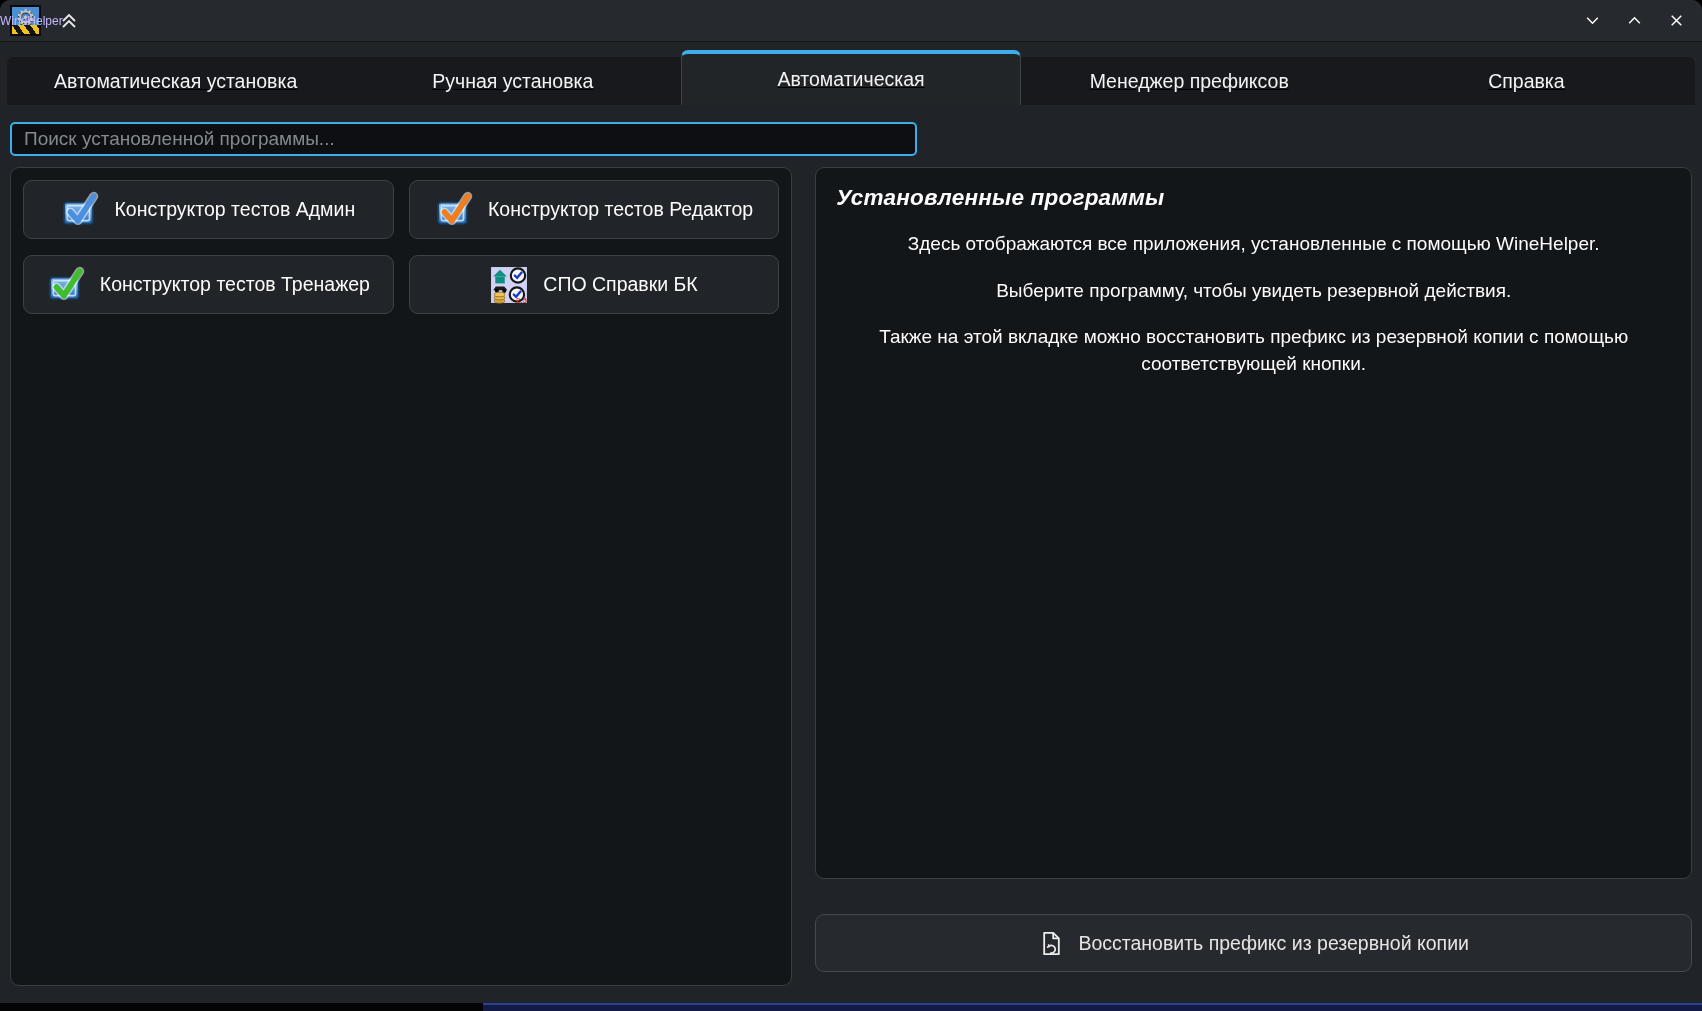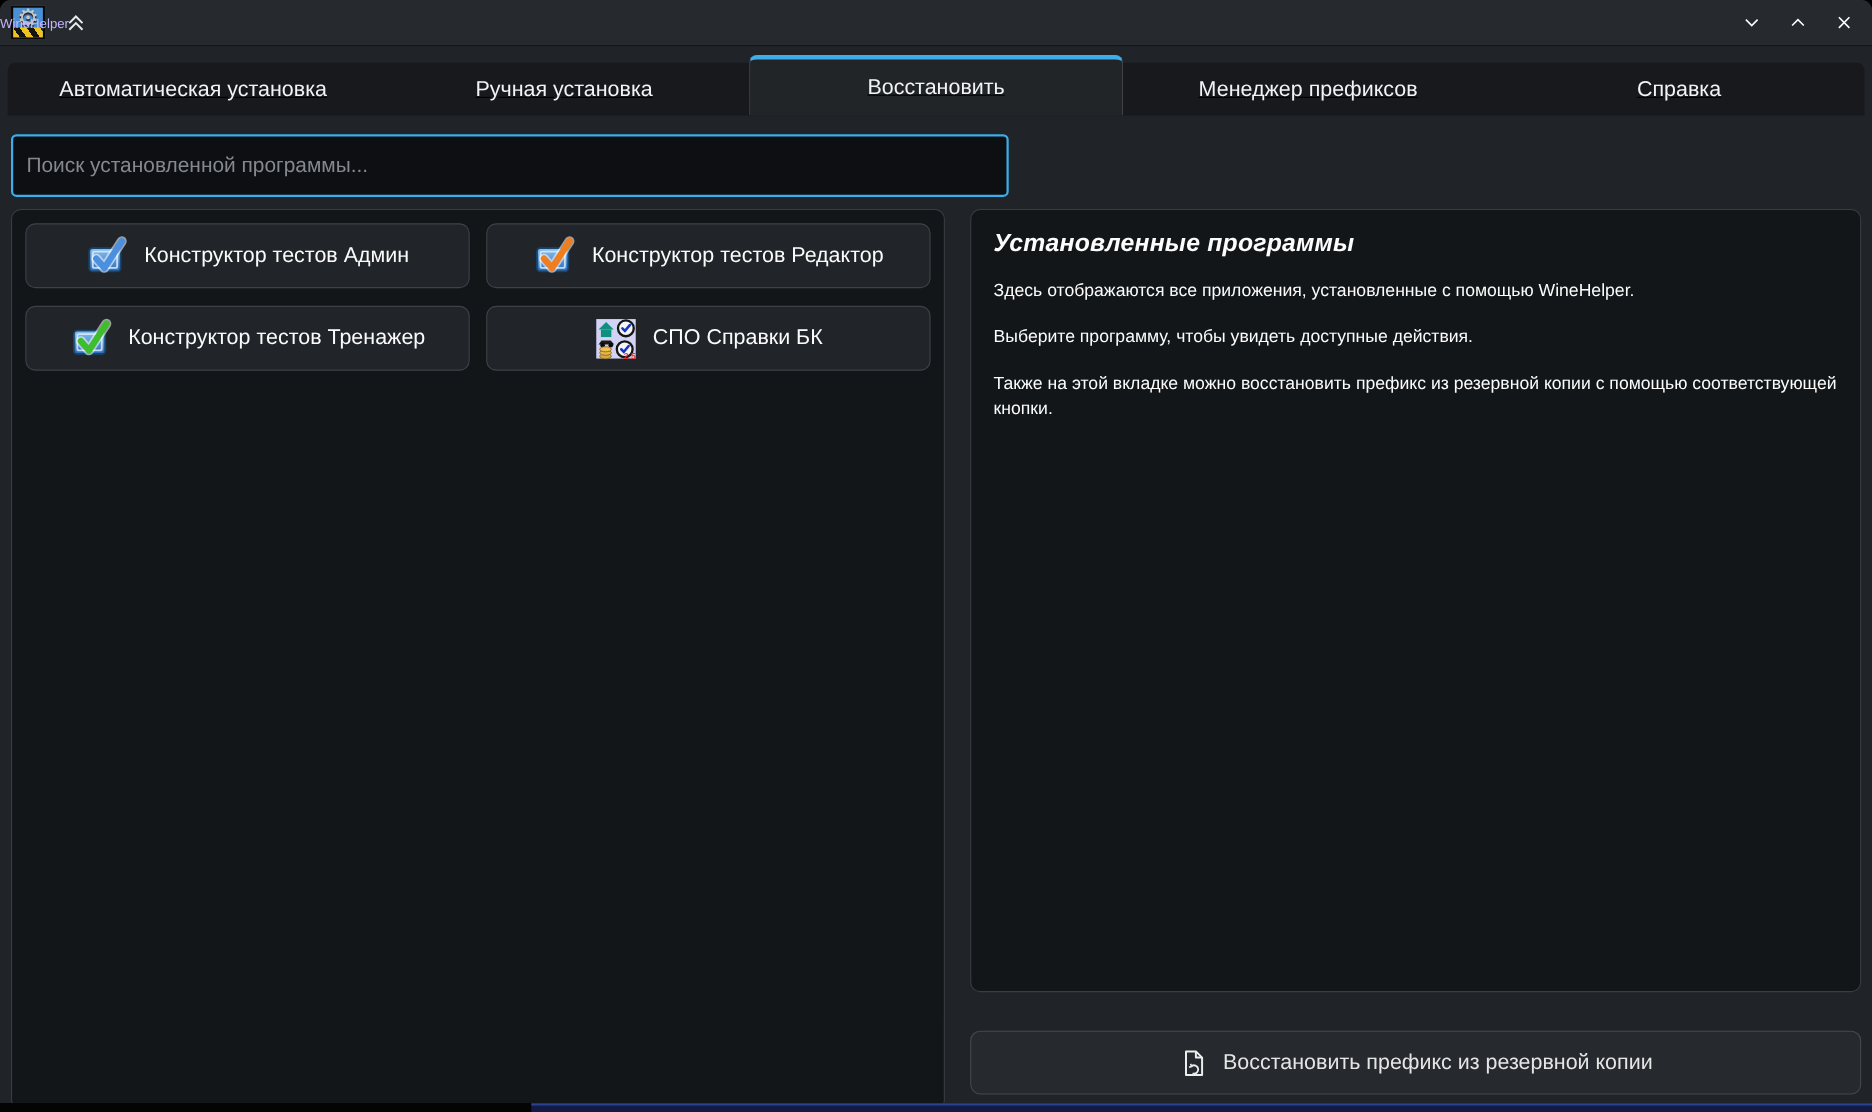--- a/index.html
+++ b/index.html
@@ -31,39 +31,39 @@
   .tabbar-bg { position:absolute; left:0; right:0; top:7px; bottom:0;
                background:#17191c; border-radius:7px 7px 0 0; }
   .tabs { position:relative; display:flex; height:100%;text-decoration:underline; }
   .tab { flex:1 1 0; display:flex; align-items:center; justify-content:center;
          color:#f2f3f5; font-size:19.5px; margin-top:7px; cursor:pointer; }
   .tab.active { margin-top:0; background:#222528; border:1px solid #3f4347; border-bottom:none;
                 border-top:4px solid #3daee9; border-radius:7px 7px 0 0; }
 
   
   .content { padding:17px 10px 0 10px; }
-  .search-input { width:907px; height:57px; background:#0d0f12; border:2px solid #3daee9;
+  .search-input { width:907px; height:34px; background:#0d0f12; border:2px solid #3daee9;
                   border-radius:5px; color:#fcfcfc; font-size:19px; padding:0 12px;
                   outline:none; font-family:inherit; caret-color:#fcfcfc; }
   .search-input::placeholder { color:#84898e; opacity:1; }
   .main { display:flex; gap:23px; margin-top:11px; }
 
   .left-panel { width:907px; height:819px; background:#131619; border:1px solid #393d42;
                 border-radius:9px; padding:12px 12px; display:grid;
                 grid-template-columns:1fr 1fr; gap:16px 15px; align-content:start; }
   .prog-btn { height:59px; background:#212529; border:1px solid #3e4247; border-radius:9px;
               display:flex; align-items:center; justify-content:center; gap:15px;
               color:#fbfbfc; font-size:19.5px; cursor:pointer; }
   .prog-btn svg { flex:0 0 auto; }
 
   .right-col { flex:1 1 auto; display:flex; flex-direction:column; }
   .info-panel { height:712px; background:#131619; border:1px solid #393d42; border-radius:9px;
                 padding:17px 20px; color:#fcfcfc; overflow:hidden; }
   .info-panel h2 { font-size:22.5px; font-weight:bold; margin-bottom:20px; letter-spacing:.2px;font-style:italic; }
-  .info-panel p { font-size:16px; line-height:1.4; margin-bottom:20px; }
+  .info-panel p { font-size:19px; line-height:1.4; margin-bottom:20px;text-align:center; }
   .restore-btn { margin-top:35px; height:58px; background:#26292e; border:1px solid #45494e;
                  border-radius:9px; display:flex; align-items:center; justify-content:center;
                  gap:13px; color:#e5e5e5; font-size:19.5px; cursor:pointer; }
 
   
   .desktop-strip { position:absolute; left:0; bottom:0; width:1702px; height:8px; display:flex; }
   .strip-black { width:483px; background:#040404; }
   .strip-navy { flex:1; background:#131b45; border-top:2px solid #2b4191; }
 </style>
 </head>
@@ -100,21 +100,21 @@
         </svg>
       </div>
     </div>
   </div>
 
   <div class="tabbar">
     <div class="tabbar-bg"></div>
     <div class="tabs">
       <div class="tab">Автоматическая установка</div>
       <div class="tab">Ручная установка</div>
-      <div class="tab active">Восстановить</div>
+      <div class="tab active">Автоматическая</div>
       <div class="tab">Менеджер префиксов</div>
       <div class="tab">Справка</div>
     </div>
   </div>
 
   <div class="content">
     <input class="search-input" type="text" autofocus="" placeholder="Поиск установленной программы..." style="">
 
     <div class="main">
 
@@ -187,21 +187,21 @@
           </svg>
           <span>СПО Справки БК</span>
         </div>
 
       </div>
 
       <div class="right-col">
         <div class="info-panel">
           <h2>Установленные программы</h2>
           <p>Здесь отображаются все приложения, установленные с помощью WineHelper.</p>
-          <p>Выберите программу, чтобы увидеть доступные действия.</p>
+          <p>Выберите программу, чтобы увидеть резервной действия.</p>
           <p>Также на этой вкладке можно восстановить префикс из резервной копии с помощью соответствующей кнопки.</p>
         </div>
 
         <div class="restore-btn">
           <svg width="27" height="27" viewBox="0 0 24 24" fill="none" stroke="#eceded" stroke-width="1.6" stroke-linejoin="round">
             <path d="M5.5,2.5 h8 l5,5 v14 h-13 z"></path>
             <path d="M13.5,2.5 v5 h5"></path>
             <path d="M10.8,20.3 a3.4,3.4 0 1,0 -0.9,-5.9" stroke-width="1.5"></path>
             <path d="M9.2,12.6 l0.9,2.1 l-2.2,0.6" stroke-width="1.3"></path>
           </svg>

